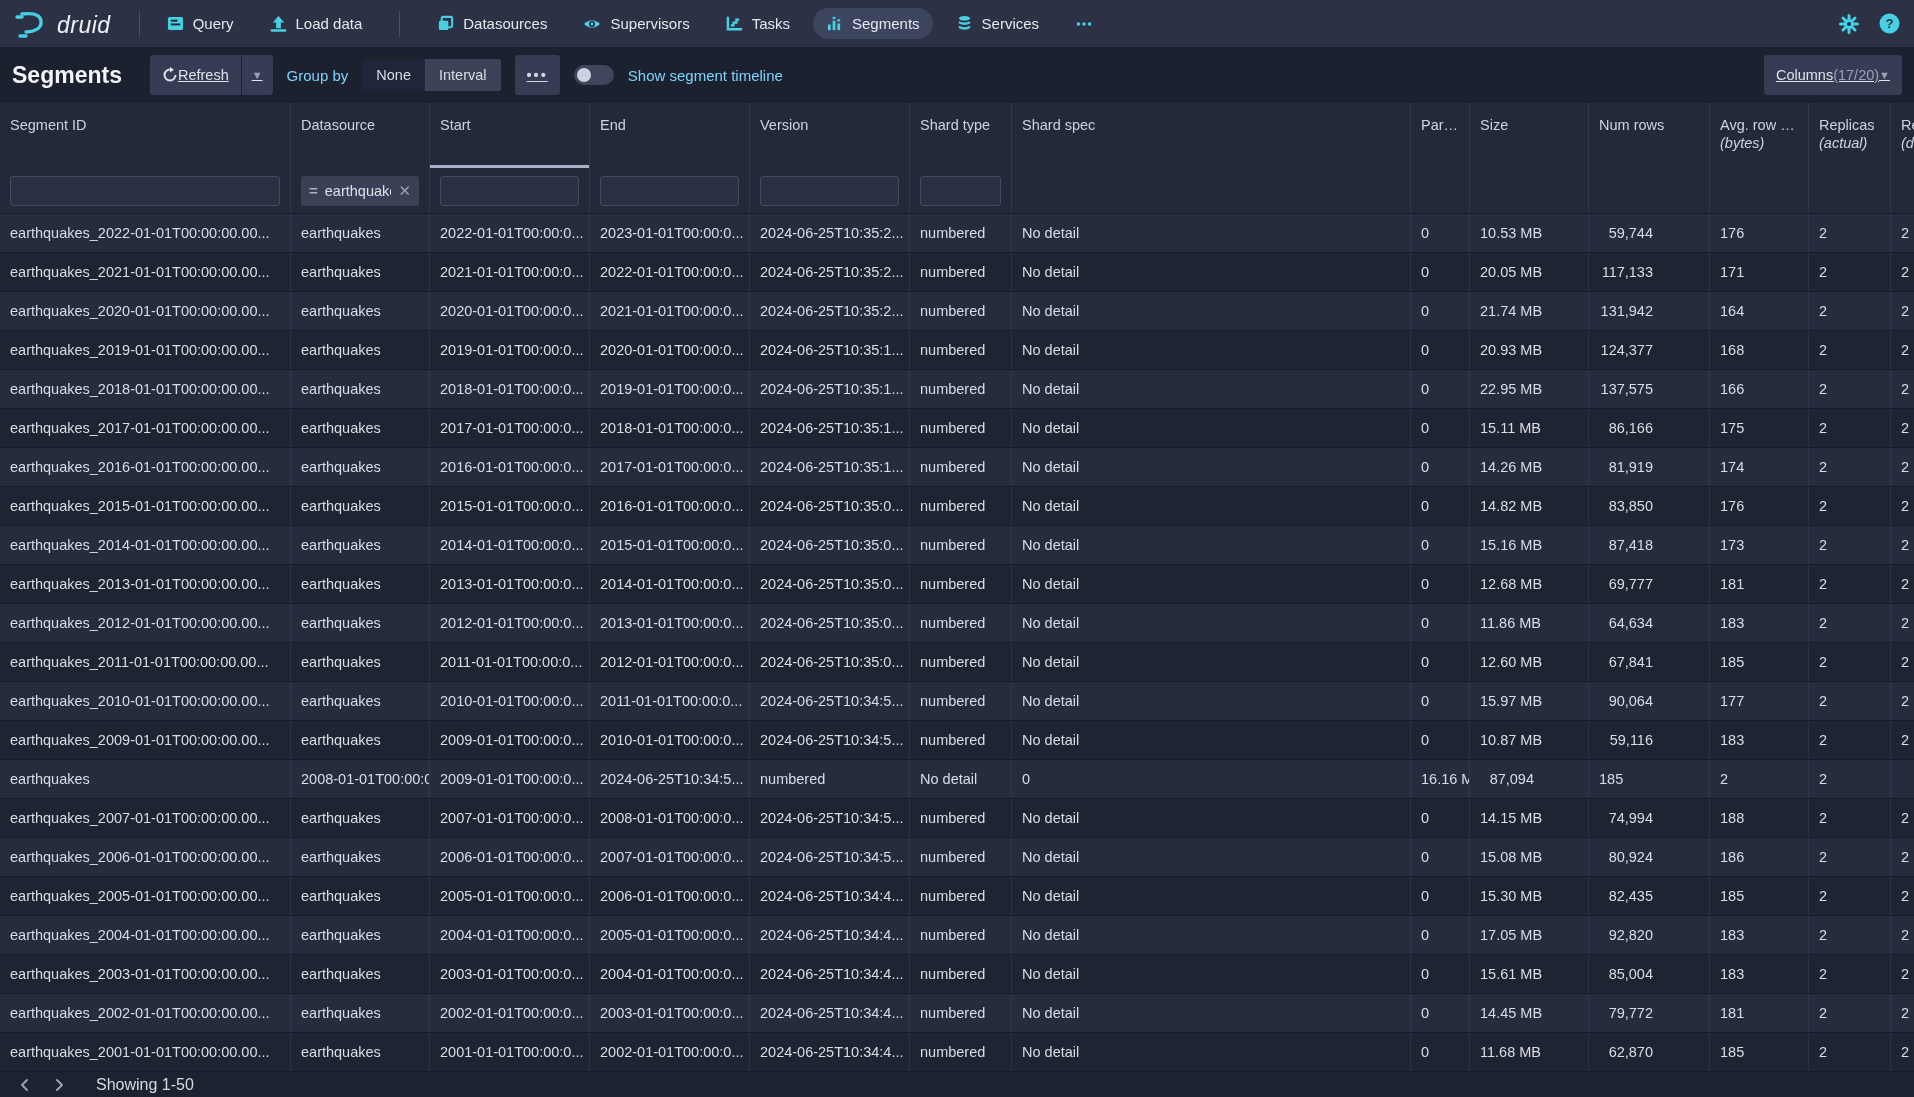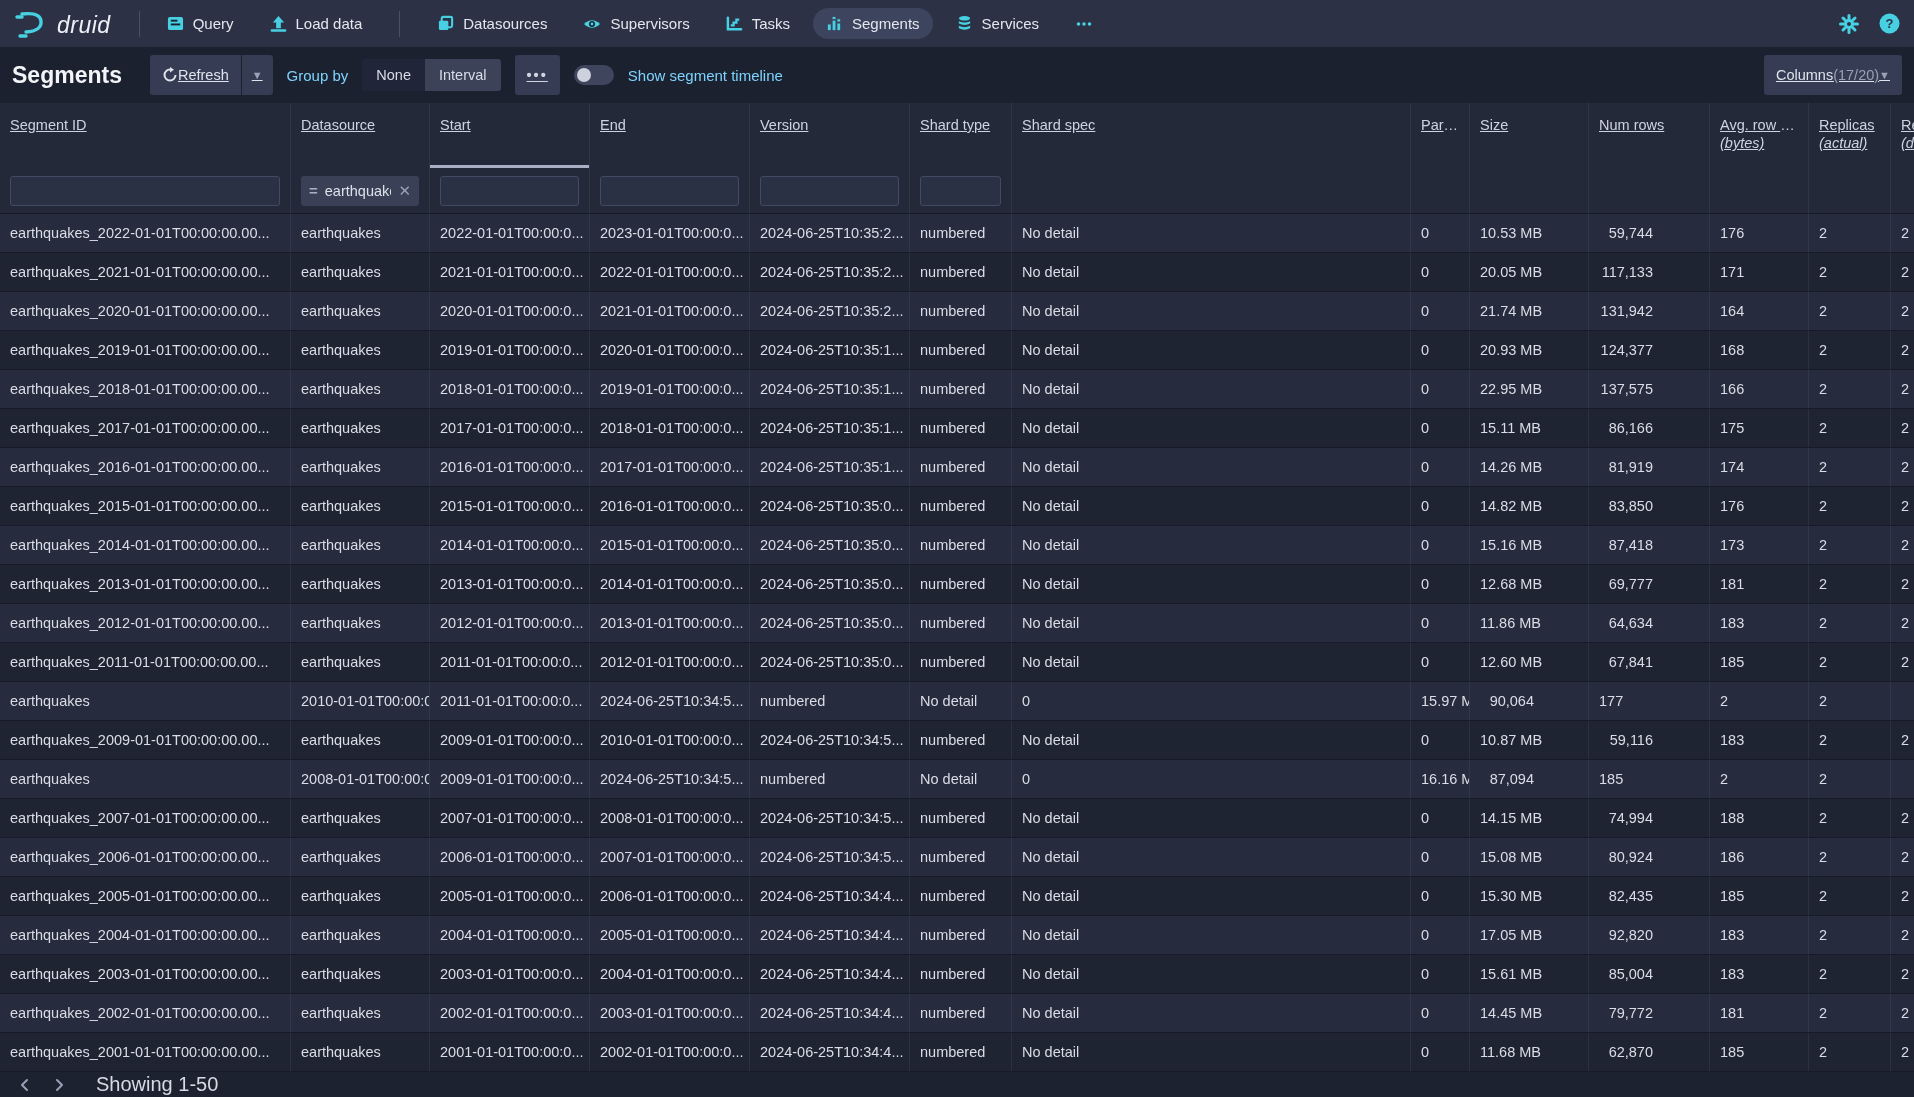--- a/index.html
+++ b/index.html
@@ -44,21 +44,21 @@
   .switch{width:40px;height:20px;border-radius:10px;background:#3f455c;position:relative;cursor:pointer;}
   .switch .knob{position:absolute;left:3px;top:3px;width:14px;height:14px;border-radius:50%;background:#cdd2de;}
   .toolbar-right{margin-left:auto;padding-left:9px;}
   .count{color:var(--text-dim);}
 
   
   .table{width:1914px;overflow:hidden;}
   .tr{display:grid;grid-template-columns:291px 139px 160px 160px 160px 102px 399px 59px 119px 121px 99px 82px 123px;}
   .thead{background:var(--panel);height:65px;}
   .th{padding:13px 10px 0 10px;font-size:14.5px;color:#ced3e0;border-right:1px solid var(--col-div);
-      overflow:hidden;white-space:nowrap;text-overflow:ellipsis;cursor:pointer;line-height:1.25;text-decoration:underline;}
+      overflow:hidden;white-space:nowrap;text-overflow:ellipsis;cursor:pointer;line-height:1.25;}
   .th .sub{font-style:italic;display:block;}
   .th.sorted{box-shadow:inset 0 -3px 0 #a9b0c6;}
   .tfilter{background:var(--panel);height:46px;border-bottom:1px solid var(--row-line);}
   .tf-cell{display:flex;align-items:center;padding:0 10px;border-right:1px solid var(--col-div);overflow:hidden;}
   .filter-input{width:100%;height:30px;background:var(--input-bg);border:1px solid var(--input-border);
                 border-radius:3px;color:var(--text);font-size:14px;padding:0 8px;outline:none;}
   .chip{display:flex;align-items:center;gap:7px;height:30px;width:100%;padding:0 8px;
         background:#3a4156;border-radius:3px;cursor:pointer;}
   .chip .op{color:#aab1c4;font-weight:bold;font-size:15px;flex:none;}
   .chip .val{font-size:14.5px;color:#dde1ea;overflow:hidden;white-space:nowrap;flex:1;}
@@ -66,21 +66,21 @@
   .tbody .tr{height:39px;border-bottom:1px solid var(--row-line);}
   .tbody .tr:nth-child(odd){background:var(--row-odd);}
   .tbody .tr:nth-child(even){background:var(--row-even);}
   .td{display:flex;align-items:center;padding:0 10px;font-size:14.5px;color:var(--text);
       border-right:1px solid var(--col-div);overflow:hidden;white-space:nowrap;cursor:pointer;}
   .td.numpad span{display:inline-block;min-width:54px;text-align:right;}
 
   
   .pagination{height:25px;background:#1d2231;display:flex;align-items:center;padding:0 10px;gap:4px;}
   .page-btn{width:30px;height:22px;display:flex;align-items:center;justify-content:center;cursor:pointer;}
-  .showing{font-size:20px;color:#d5dae3;margin-left:18px;}
+  .showing{font-size:16px;color:#d5dae3;margin-left:18px;}
 </style>
 </head>
 <body>
 
 <div class="navbar">
   <div class="brand">
     <span class="icon">
       <svg width="34" height="30" viewBox="0 0 34 30">
         <path d="M8 5 Q26 3 27 12 Q28 22 12 23" fill="none" stroke="#47d0e2" stroke-width="3.4" stroke-linecap="round"></path>
         <line x1="3" y1="8" x2="8" y2="8" stroke="#47d0e2" stroke-width="3.4" stroke-linecap="round"></line>
@@ -767,20 +767,23 @@
         </div>
         <div class="td">
           <span>2</span>
         </div>
         <div class="td">
           <span>2</span>
         </div>
       </div>
       <div class="tr">
         <div class="td">
+          <span>earthquakes_2010-01-01T00:00:00.00...</span>
+        </div>
+        <div class="td">
           <span>earthquakes</span>
         </div>
         <div class="td">
           <span>2010-01-01T00:00:0...</span>
         </div>
         <div class="td">
           <span>2011-01-01T00:00:0...</span>
         </div>
         <div class="td">
           <span>2024-06-25T10:34:5...</span>

